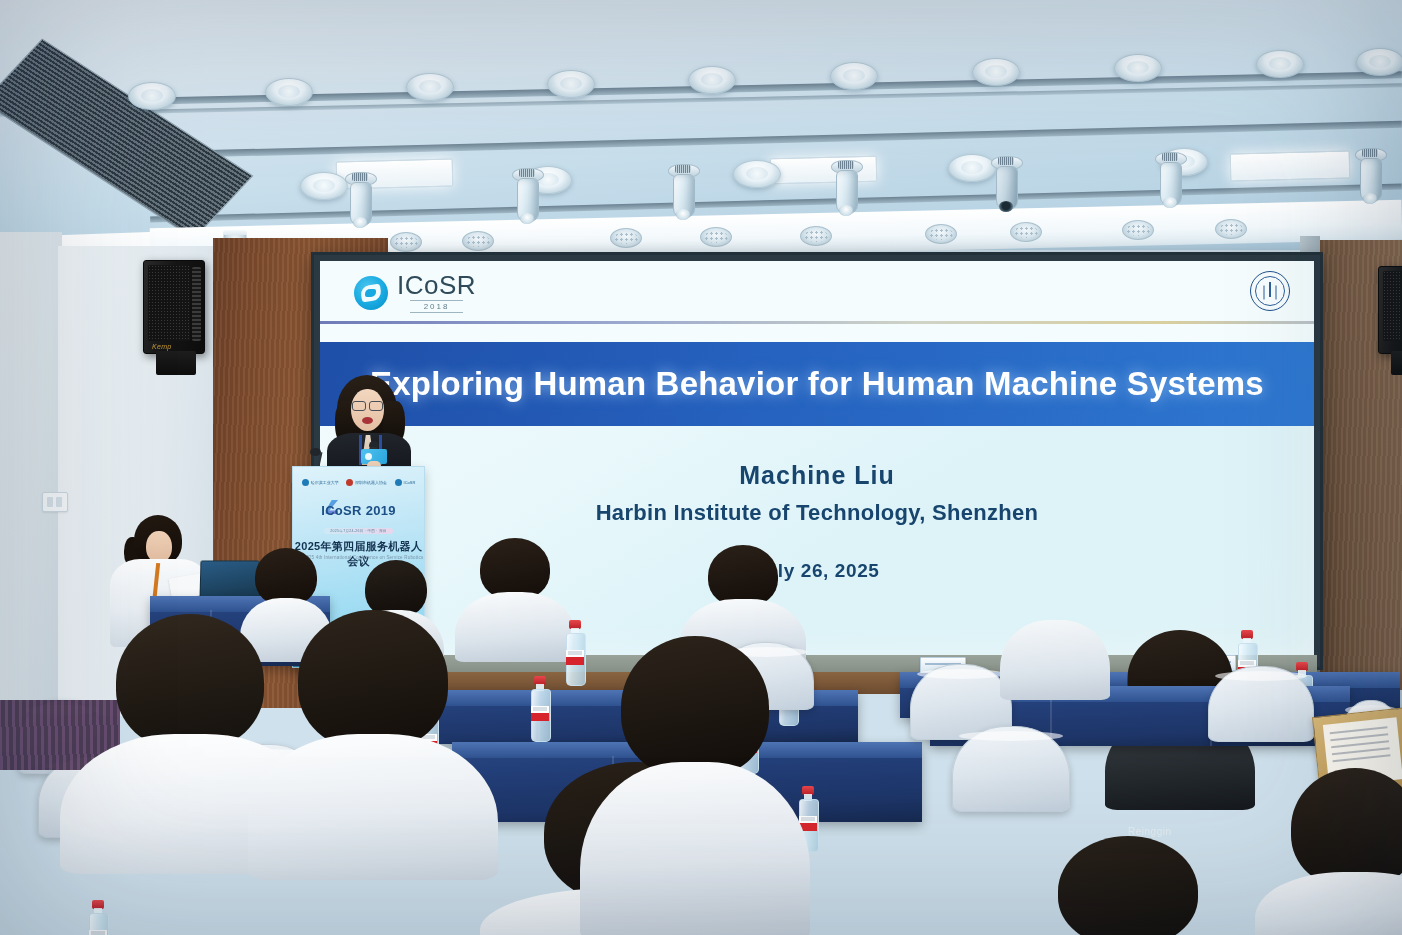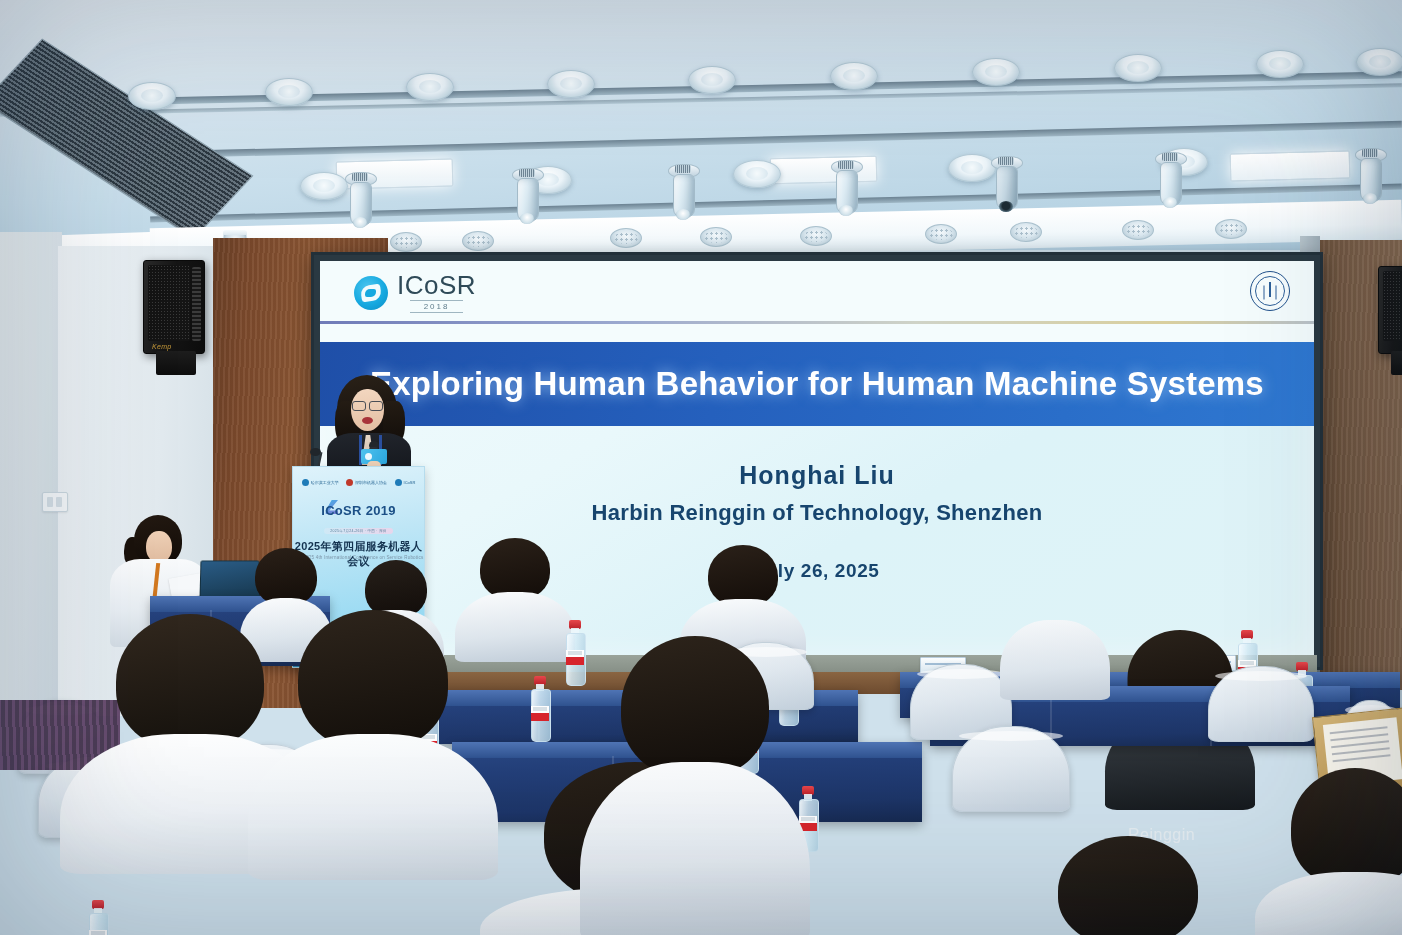--- a/index.html
+++ b/index.html
@@ -234,21 +234,21 @@
   .folder .pg:after{content:"";position:absolute;left:6px;top:8px;right:10px;height:2px;background:#b9bcc0;
     box-shadow:0 7px 0 #b9bcc0,0 14px 0 #b9bcc0,0 21px 0 #b9bcc0,0 28px 0 #b9bcc0;}
 
   .carpet{position:absolute;left:0;top:700px;width:120px;height:70px;
     background:repeating-linear-gradient(88deg,#5c3d63 0 3px,#3d2a45 3px 7px);opacity:.9;}
 
   
   .aud{position:absolute;}
   .aud .h{position:absolute;left:50%;transform:translateX(-50%);border-radius:50% 50% 44% 44%;}
   .aud .s{position:absolute;left:50%;transform:translateX(-50%);border-radius:44% 44% 8% 8%/60% 60% 6% 6%;}
-  .logo-tee{position:absolute;font-size:16px;color:#e8eef2;letter-spacing:.5px;opacity:.9;white-space:nowrap;}
+  .logo-tee{position:absolute;font-size:10px;color:#e8eef2;letter-spacing:.5px;opacity:.9;white-space:nowrap;}
   .vig{position:absolute;inset:0;pointer-events:none;
     box-shadow:inset 0 0 170px rgba(20,40,60,.28);}
 </style>
 </head>
 <body>
 
 <div id="scene">
 
   <div class="ceiling"></div>
   <div class="ceil-strip" style="left:0;top:86px;width:1402px;transform:rotate(-1.2deg);"></div>
@@ -380,22 +380,22 @@
       </div>
 
 
       <div class="uni-seal"></div>
 
       <div class="title-band">
         <div class="t">Exploring Human Behavior for Human Machine Systems</div>
       </div>
 
       <div class="speaker-block">
-        <div class="sp-name">Honghai Liu</div>
-        <div class="sp-affil">Harbin Reinggin of Technology, Shenzhen</div>
+        <div class="sp-name">Machine Liu</div>
+        <div class="sp-affil">Harbin Institute of Technology, Shenzhen</div>
         <div class="sp-date">July 26, 2025</div>
       </div>
 
     </div>
   </div>
 
   <div class="stage-front"></div>
   <div class="stage-wood"></div>
 
   <div class="table" style="left:900px;top:672px;width:500px;height:46px;">

